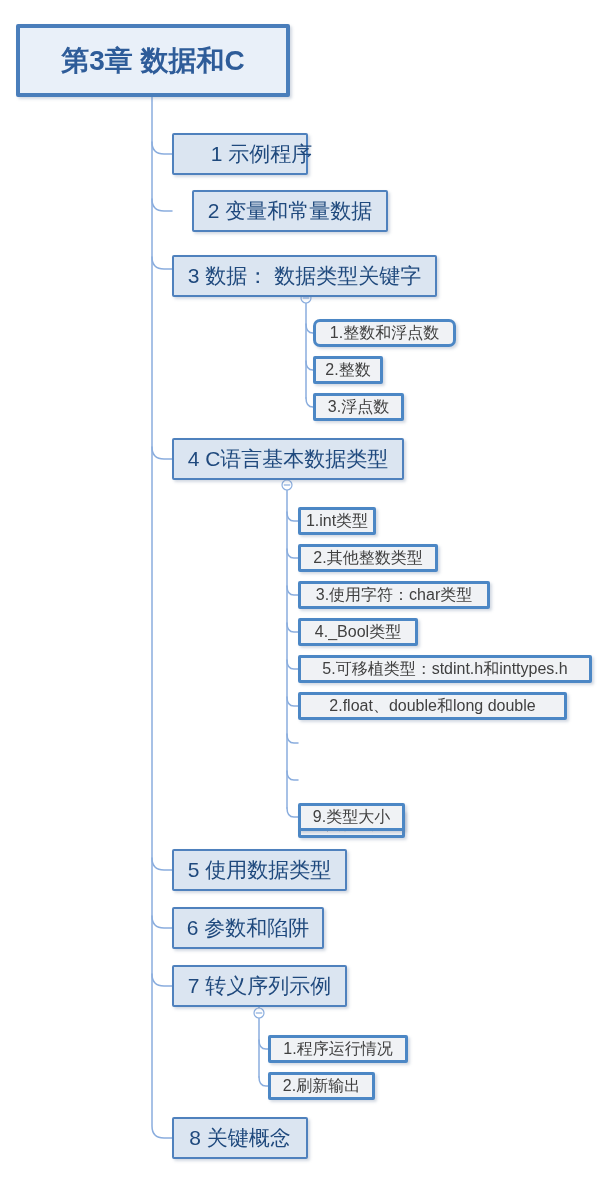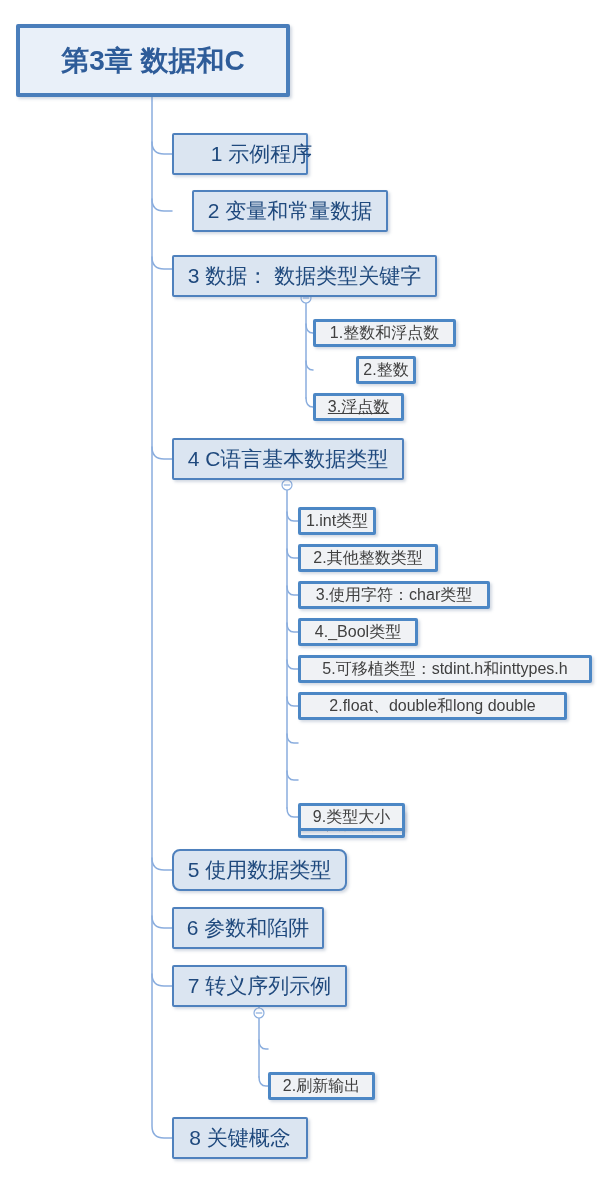--- a/index.html
+++ b/index.html
@@ -99,33 +99,34 @@
       <line x1="255.8" y1="1013" x2="262.2" y2="1013" stroke="#8aadde" stroke-width="1.2"></line>
     </g>
   </svg>
 
   <div class="node node-root" style="left:16px; top:24px; width:274px; height:73px;">第3章 数据和C</div>
 
   <div class="node node-l1" style="left:172px; top:133px; width:136px; height:42px;padding-left:43px;">1 示例程序</div>
   <div class="node node-l1" style="left:172px; top:190px; width:196px; height:42px;margin-left:20px;">2 变量和常量数据</div>
   <div class="node node-l1" style="left:172px; top:248px; width:265px; height:42px;margin-top:7px;">3 数据： 数据类型关键字</div>
   <div class="node node-l1" style="left:172px; top:438px; width:232px; height:42px;">4 C语言基本数据类型</div>
-  <div class="node node-l1" style="left:172px; top:849px; width:175px; height:42px;border-radius:8px;">5 使用数据类型</div>
+  <div class="node node-l1" style="left:172px; top:849px; width:175px; height:42px;">5 使用数据类型</div>
   <div class="node node-l1" style="left:172px; top:907px; width:152px; height:42px;">6 参数和陷阱</div>
   <div class="node node-l1" style="left:172px; top:965px; width:175px; height:42px;">7 转义序列示例</div>
   <div class="node node-l1" style="left:172px; top:1117px; width:136px; height:42px;">8 关键概念</div>
 
-  <div class="node node-l2" style="left:313px; top:319px; width:143px; height:28px;">1.整数和浮点数</div>
-  <div class="node node-l2" style="left:313px; top:356px; width:60px; height:28px;margin-left:43px;">2.整数</div>
-  <div class="node node-l2" style="left:313px; top:393px; width:91px; height:28px;text-decoration:underline;">3.浮点数</div>
+  <div class="node node-l2" style="left:313px; top:319px; width:143px; height:28px;border-radius:7px;">1.整数和浮点数</div>
+  <div class="node node-l2" style="left:313px; top:356px; width:70px; height:28px;">2.整数</div>
+  <div class="node node-l2" style="left:313px; top:393px; width:91px; height:28px;">3.浮点数</div>
 
   <div class="node node-l2" style="left:298px; top:507px; width:78px; height:28px;">1.int类型</div>
   <div class="node node-l2" style="left:298px; top:544px; width:140px; height:28px;">2.其他整数类型</div>
   <div class="node node-l2" style="left:298px; top:581px; width:192px; height:28px;">3.使用字符：char类型</div>
   <div class="node node-l2" style="left:298px; top:618px; width:120px; height:28px;">4._Bool类型</div>
   <div class="node node-l2" style="left:298px; top:655px; width:294px; height:28px;">5.可移植类型：stdint.h和inttypes.h</div>
   <div class="node node-l2" style="left:298px; top:692px; width:269px; height:28px;">2.float、double和long double</div>
   <div class="node node-l2" style="left:298px; top:810px; width:107px; height:28px;">8.其他类型</div>
   <div class="node node-l2" style="left:298px; top:803px; width:107px; height:28px;">9.类型大小</div>
 
+  <div class="node node-l2" style="left:268px; top:1035px; width:140px; height:28px;">1.程序运行情况</div>
   <div class="node node-l2" style="left:268px; top:1072px; width:107px; height:28px;text-align:center;">2.刷新输出</div>
 
 </div>
 
 </body></html>

